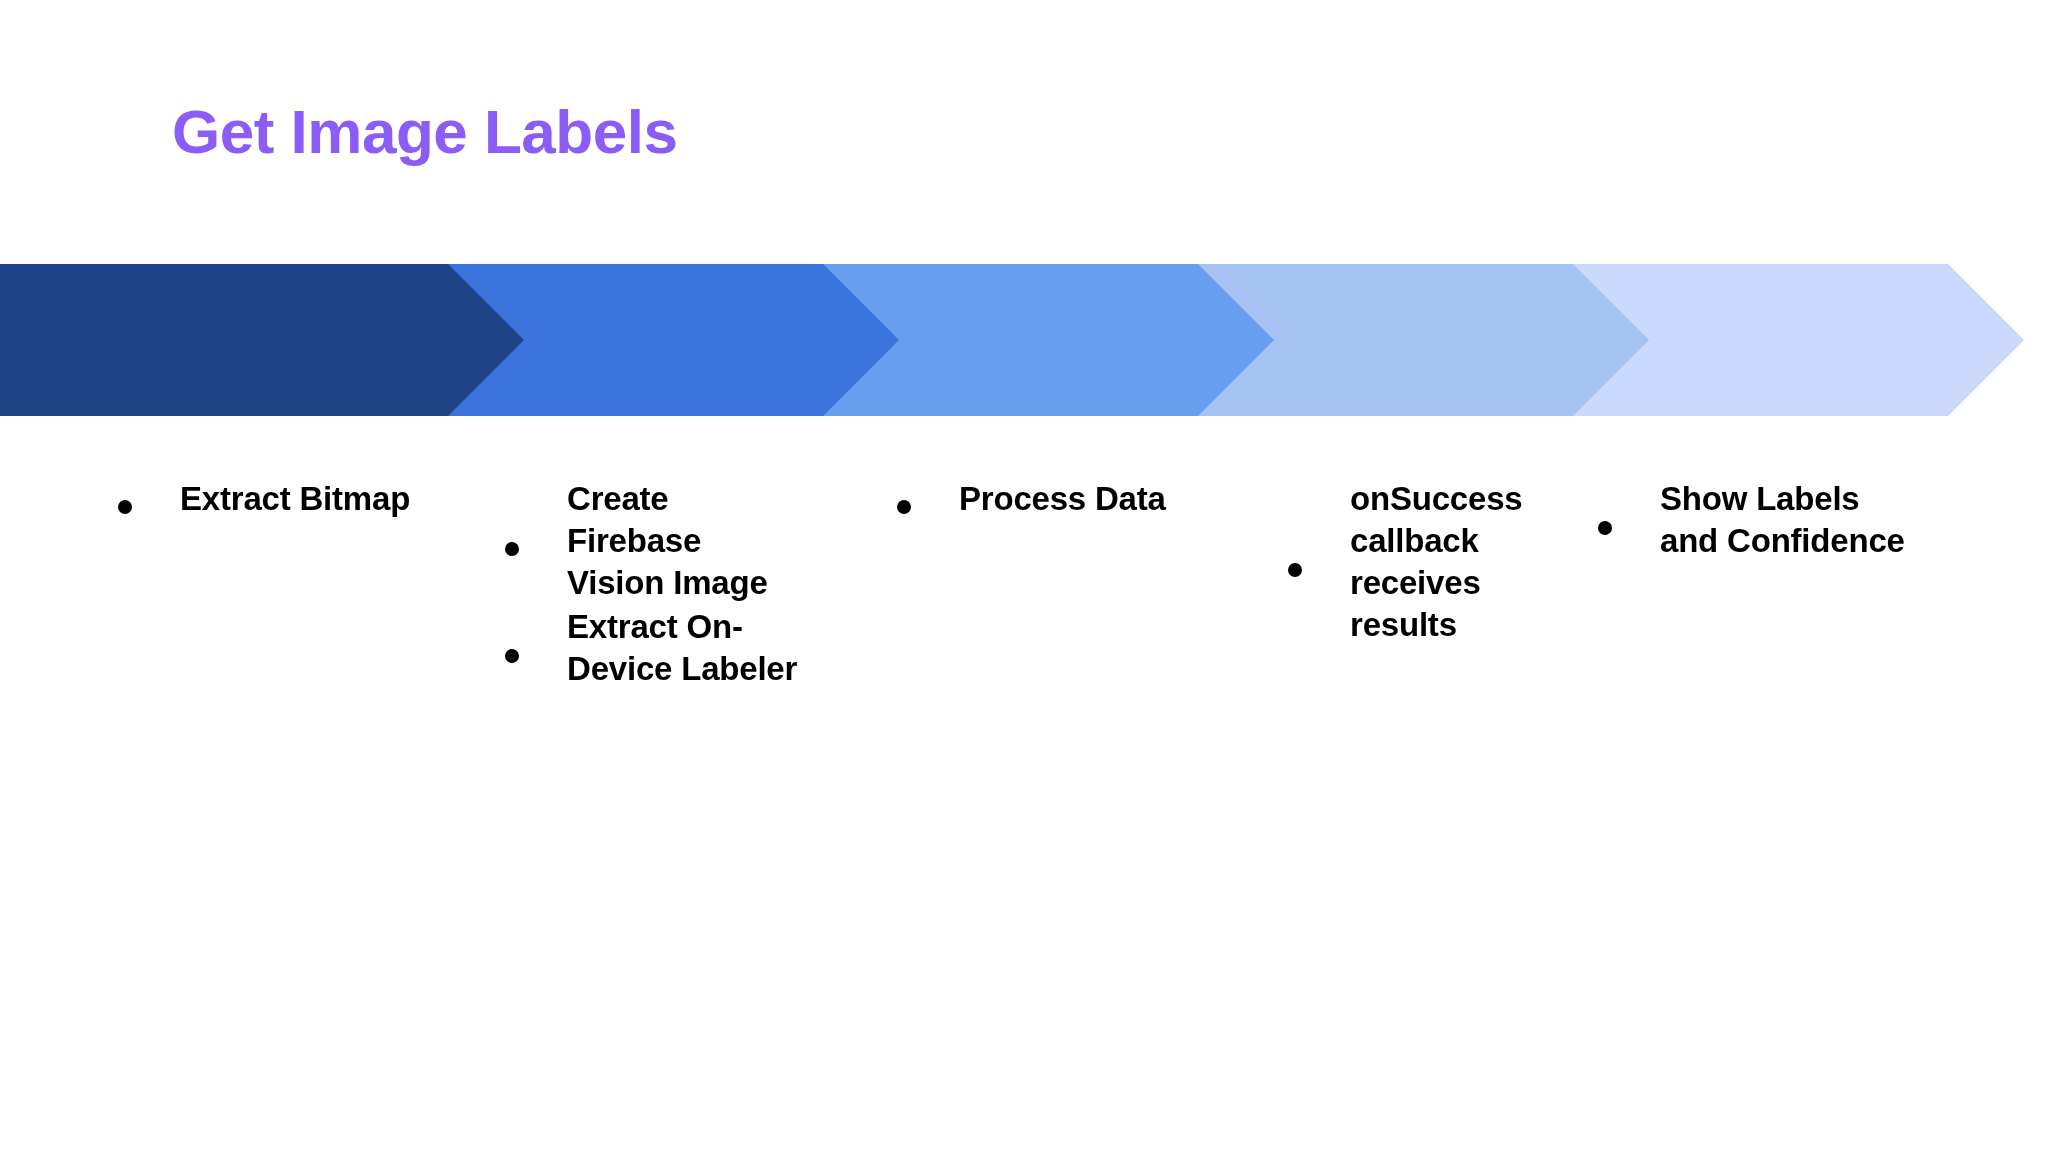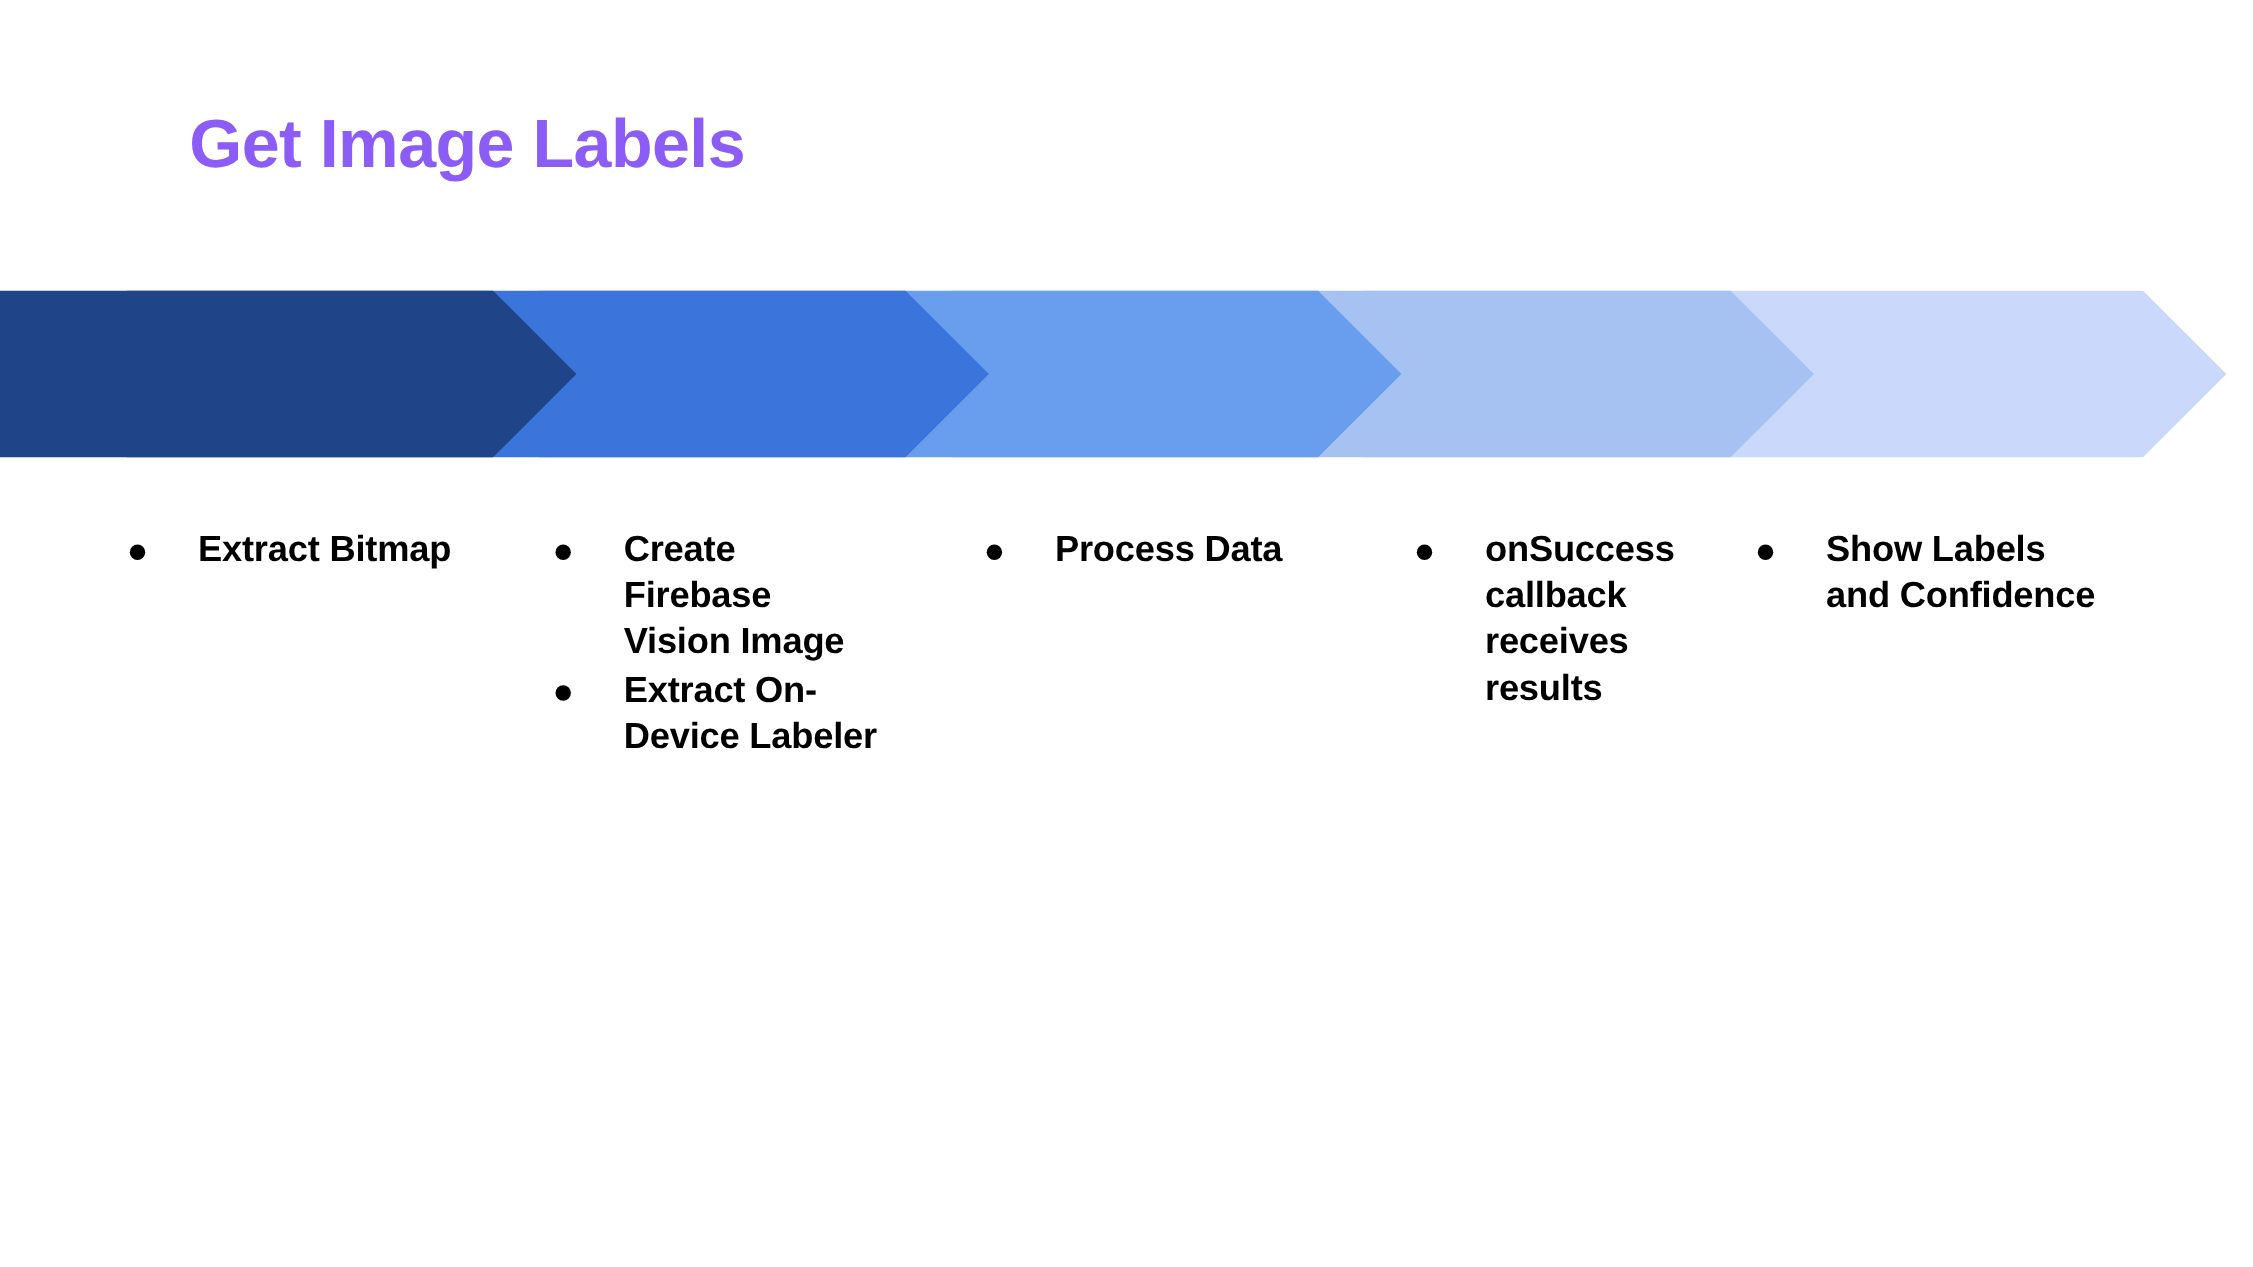--- a/index.html
+++ b/index.html
@@ -67,21 +67,21 @@
     top: 478px;
     width: 2048px;
     height: 430px;
   }
   .column {
     position: absolute;
     top: 0;
   }
   .bullet-row {
     display: flex;
-    align-items: flex-start;
+    align-items: center;
     margin-bottom: 2px;
   }
   .bullet-dot {
     flex: 0 0 auto;
     width: 14px;
     height: 14px;
     border-radius: 50%;
     background: #000000;
     margin-top: 17px;
     margin-right: 48px;

